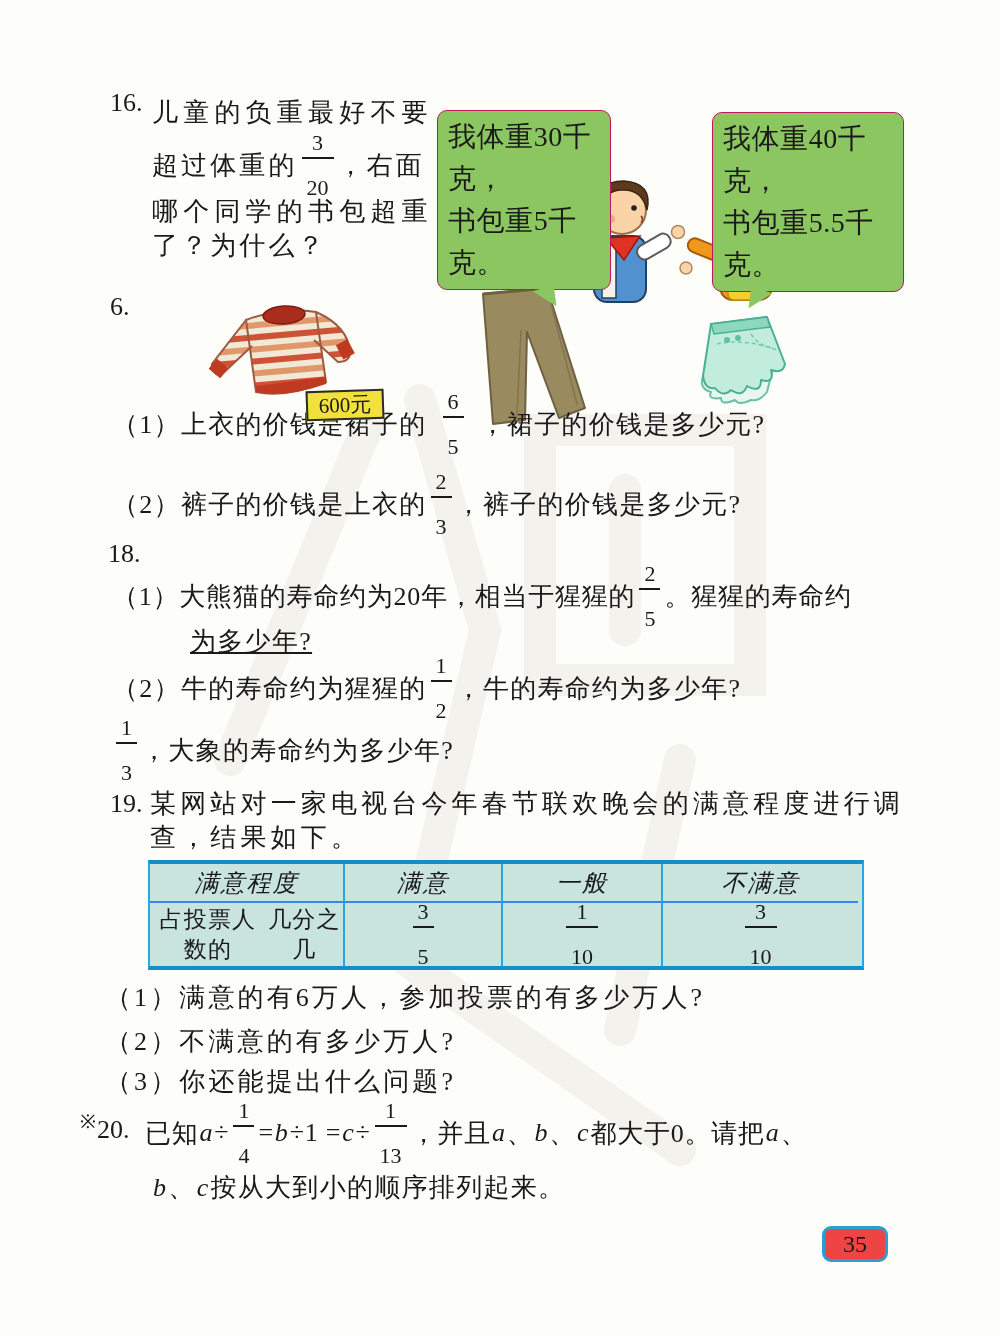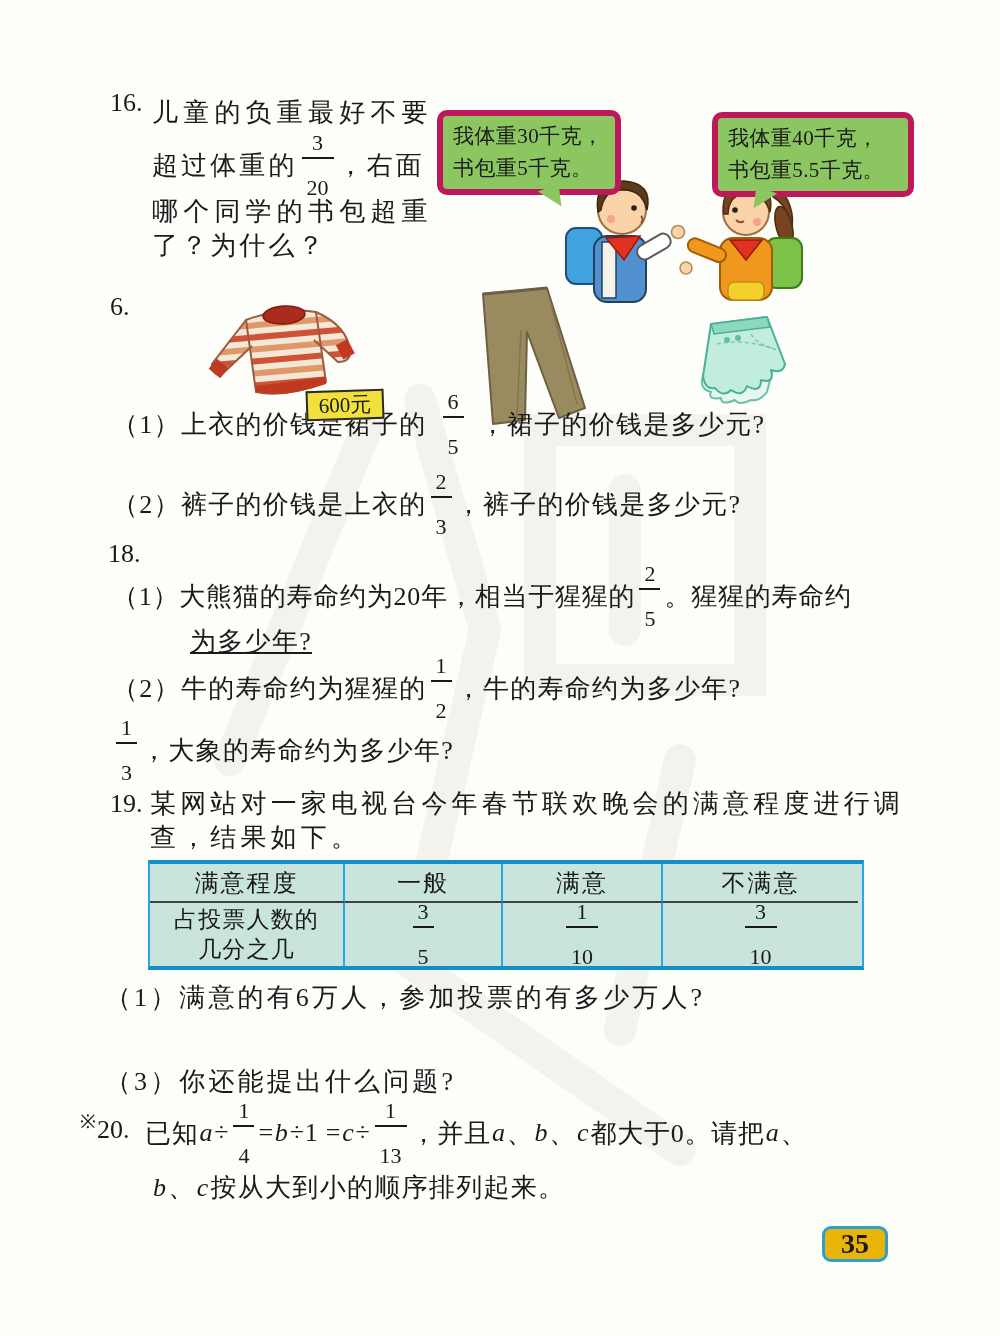--- a/index.html
+++ b/index.html
@@ -15,48 +15,48 @@
   .ls-wide{letter-spacing:0.20em;}
   .ls-mid{letter-spacing:0.12em;}
   .ls-tight{letter-spacing:0.05em;}
   .ls-xtight{letter-spacing:0.03em;}
   .frac{display:inline-flex; flex-direction:column; align-items:center; line-height:1;
         margin:0 4px; font-size:22px; letter-spacing:0; vertical-align:middle;}
   .frac .fn{padding:0 5px 3px;}
   .frac .fd{border-top:2px solid #1a1a1a; padding:18px 5px 0;}
   .var{font-style:italic; padding:0 1px;}
   
-  .bubble{position:absolute; background:#8cc661; border:6px solid #be185d; border-radius:10px;
-          padding:5px 10px; font-size:21px; line-height:1.5; z-index:3; letter-spacing:0.02em;}
+  .bubble{position:absolute; background:#8cc661; border:1px solid #be185d; border-radius:10px;
+          padding:5px 10px; font-size:28px; line-height:1.5; z-index:3; letter-spacing:0.02em;}
   .tail{position:absolute; width:0; height:0; border-style:solid; z-index:3;}
   .tail-left{border-width:22px 5px 0 17px; border-color:#8cc661 transparent transparent transparent;
              transform:rotate(-20deg);}
   .tail-right{border-width:22px 17px 0 5px; border-color:#8cc661 transparent transparent transparent;
               transform:rotate(20deg);}
   
   .price-tag{position:absolute; left:306px; top:390px; width:74px; height:26px;
              background:#f2e13c; border:2px solid #2a2a2a; display:flex; align-items:center;
              justify-content:center; font-size:21px; transform:rotate(-2deg); z-index:2;}
   
   .stable{position:absolute; left:148px; top:860px; width:712px;
           background:#c8e4dd; border-left:2px solid #2aa7e0; border-right:2px solid #2aa7e0;
           border-top:4px solid #128fc7; border-bottom:4px solid #128fc7;
           display:grid; grid-template-columns:195px 158px 160px 195px;}
   .th{height:37px; display:flex; align-items:center; justify-content:center;
-      border-right:2px solid #2aa7e0; border-bottom:2px solid #404040;
-      font-size:24px; letter-spacing:0.08em;}
-  .td{height:63px; display:flex; flex-direction:column; align-items:center; justify-content:center;
+      border-right:2px solid #2aa7e0; border-bottom:2px solid #3b82f6;
+      font-size:24px; letter-spacing:0.08em;font-style:italic;}
+  .td{height:63px; display:flex; align-items:center; justify-content:center;
       border-right:2px solid #2aa7e0; font-size:23px;}
   .th:nth-child(4), .td:last-child{border-right:none;}
   .td .frac{font-size:22px;}
   .rowlabel{line-height:1.3; text-align:center; letter-spacing:0.05em;}
   
   .page-badge{position:absolute; left:822px; top:1226px; width:60px; height:30px;
-              background:#eab308; border:3px solid #2c9ed2; border-radius:9px;
-              display:flex; align-items:center; justify-content:center; font-size:28px;font-weight:bold;}
+              background:#ef4444; border:3px solid #2c9ed2; border-radius:9px;
+              display:flex; align-items:center; justify-content:center; font-size:24px;}
   .marker{position:absolute; font-size:19px;}
   .wm{position:absolute; left:120px; top:330px; z-index:0; opacity:0.55; pointer-events:none;}
   .z1{z-index:1;}
 </style>
 </head>
 <body>
 
 <div class="page">
 
   <svg class="wm" width="760" height="880" viewBox="0 0 760 880" aria-hidden="true">
@@ -263,24 +263,24 @@
   </div>
   <div class="line z1" style="left:150px; top:822px; letter-spacing:0.16em;">
     <span>查，结果如下。</span>
   </div>
 
   <div class="stable z1">
     <div class="th">
       <span>满意程度</span>
     </div>
     <div class="th">
+      <span>满意</span>
+    </div>
+    <div class="th">
       <span>一般</span>
-    </div>
-    <div class="th">
-      <span>满意</span>
     </div>
     <div class="th">
       <span>不满意</span>
     </div>
     <div class="td">
       <div class="rowlabel">占投票人数的</div>
       <div class="rowlabel">几分之几</div>
     </div>
     <div class="td">
       <span class="frac">
@@ -297,20 +297,23 @@
     <div class="td">
       <span class="frac">
         <span class="fn">3</span>
         <span class="fd">10</span>
       </span>
     </div>
   </div>
 
   <div class="line ls-mid z1" style="left:105px; top:982px;">
     <span>（1）满意的有6万人，参加投票的有多少万人?</span>
+  </div>
+  <div class="line ls-mid z1" style="left:105px; top:1026px;">
+    <span>（2）不满意的有多少万人?</span>
   </div>
   <div class="line ls-mid z1" style="left:105px; top:1066px;">
     <span>（3）你还能提出什么问题?</span>
   </div>
 
   <div class="marker z1" style="left:80px; top:1108px;">
     <span>※</span>
   </div>
   <div class="line z1" style="left:97px; top:1114px;">
     <span>20.</span>

